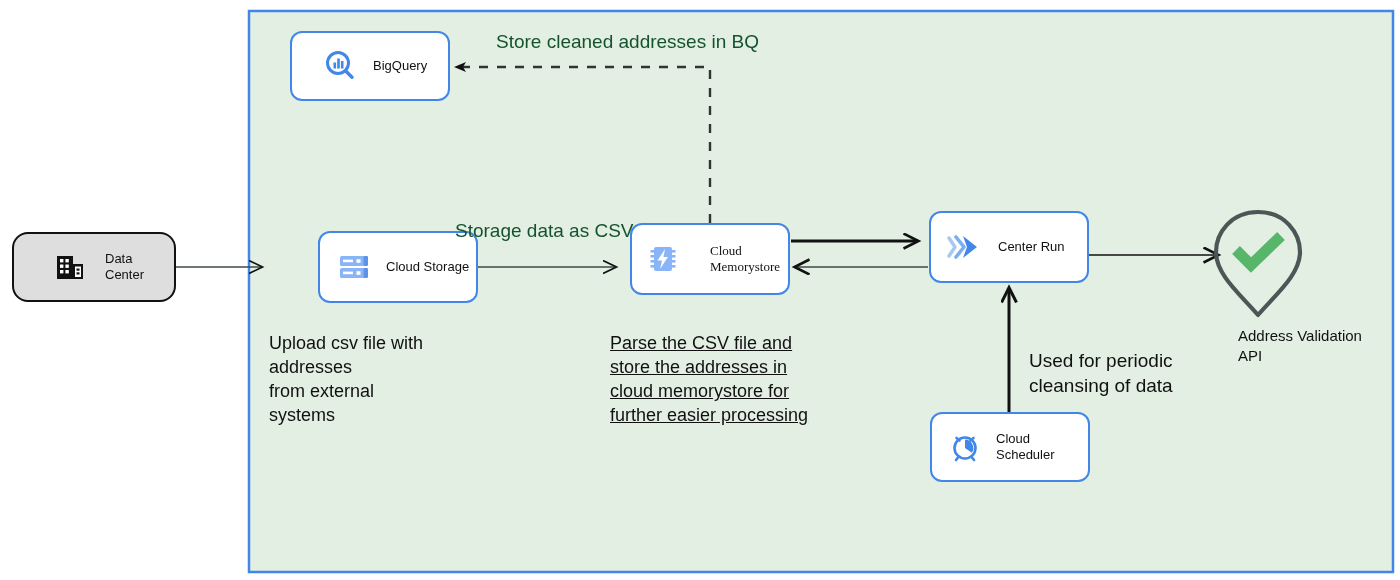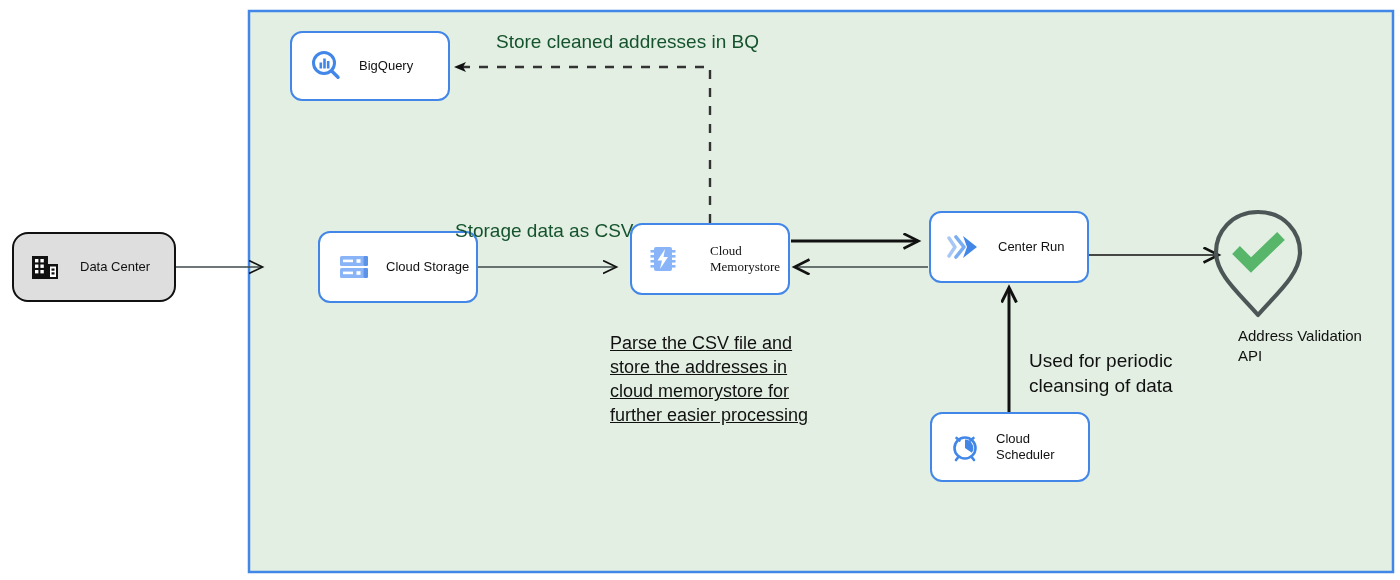--- a/index.html
+++ b/index.html
@@ -114,21 +114,21 @@
     <g>
       <path d="M1258,212
                C1285,212 1300,233 1300,252
                C1300,275 1275,295 1258,315
                C1241,295 1216,275 1216,252
                C1216,233 1231,212 1258,212 Z" fill="none" stroke="#4d5656" stroke-width="4.2" stroke-linejoin="round"></path>
       <path d="M1236,250 L1251,265 L1281,236" fill="none" stroke="#57b66a" stroke-width="11" stroke-linecap="butt" stroke-linejoin="miter"></path>
     </g>
   </svg>
 
-  <div class="node" id="node-datacenter" style="left:12px; top:232px; width:164px; height:70px;">
+  <div class="node" id="node-datacenter" style="left:12px; top:232px; width:164px; height:70px;padding-left:25px;">
     <span class="node-icon" style="margin-left:14px; width:34px; height:34px;">
       <svg viewBox="0 0 34 34" width="34" height="34">
         <path d="M4,6 H20 V14 H30 V29 H4 Z" fill="#111111"></path>
         <rect x="7" y="9" width="3.4" height="3.4" fill="#ffffff"></rect>
         <rect x="12.4" y="9" width="3.4" height="3.4" fill="#ffffff"></rect>
         <rect x="7" y="14.5" width="3.4" height="3.4" fill="#ffffff"></rect>
         <rect x="12.4" y="14.5" width="3.4" height="3.4" fill="#ffffff"></rect>
         <rect x="7" y="20" width="3.4" height="3.4" fill="#ffffff"></rect>
         <rect x="12.4" y="20" width="3.4" height="3.4" fill="#ffffff"></rect>
         <rect x="22" y="16.5" width="6" height="10.5" fill="#ffffff"></rect>
@@ -178,21 +178,21 @@
     <span class="node-icon" style="margin-left:15px; width:36px; height:32px;">
       <svg viewBox="0 0 36 32" width="36" height="32">
         <path d="M3,7 L9,16 L3,25" fill="none" stroke="#a8c7f5" stroke-width="3.4" stroke-linejoin="round" stroke-linecap="round"></path>
         <path d="M10,6 L18,16 L10,26" fill="none" stroke="#7aadf2" stroke-width="3.6" stroke-linejoin="round" stroke-linecap="round"></path>
         <path d="M17,5 L31,16 L17,27 L21,16 Z" fill="#4287e8"></path>
       </svg>
     </span>
     <span class="node-label" style="margin-left:16px;">Center Run</span>
   </div>
 
-  <div class="node" id="node-bigquery" style="left:290px; top:31px; width:160px; height:70px;">
+  <div class="node" id="node-bigquery" style="left:290px; top:31px; width:160px; height:70px;padding-left:14px;">
     <span class="node-icon" style="margin-left:17px; width:34px; height:34px;">
       <svg viewBox="0 0 34 34" width="34" height="34">
         <circle cx="15" cy="14" r="10.5" fill="none" stroke="#4287e8" stroke-width="3"></circle>
         <rect x="10.5" y="13.5" width="2.6" height="6" fill="#4287e8"></rect>
         <rect x="14.2" y="9.5" width="2.6" height="10" fill="#4287e8"></rect>
         <rect x="17.9" y="12" width="2.6" height="7.5" fill="#4287e8"></rect>
         <path d="M22.7,22 L29,28.3" stroke="#4287e8" stroke-width="3.4" stroke-linecap="round"></path>
       </svg>
     </span>
     <span class="node-label" style="margin-left:16px;">BigQuery</span>
@@ -209,20 +209,24 @@
         <path d="M24,27.5 L26,30" stroke="#4287e8" stroke-width="2.6" stroke-linecap="round"></path>
       </svg>
     </span>
     <span class="node-label" style="margin-left:14px;">Cloud Scheduler</span>
   </div>
 
   <div class="edge-label" style="left:496px; top:31px;">Store cleaned addresses in BQ</div>
 
   <div class="edge-label" style="left:455px; top:220px;">Storage data as CSV</div>
 
+  <div class="free-text" style="left:269px; top:331px; width:260px;">Upload csv file with
+addresses
+from external
+systems</div>
 
   <div class="free-text" style="left:610px; top:331px; width:300px;text-decoration:underline;">Parse the CSV file and
 store the addresses in
 cloud  memorystore for
 further easier processing</div>
 
   <div class="free-text small" style="left:1029px; top:348px; width:190px;">Used for periodic
 cleansing of data</div>
 
   <div class="free-text api-caption" style="left:1238px; top:326px; width:170px;">Address Validation

